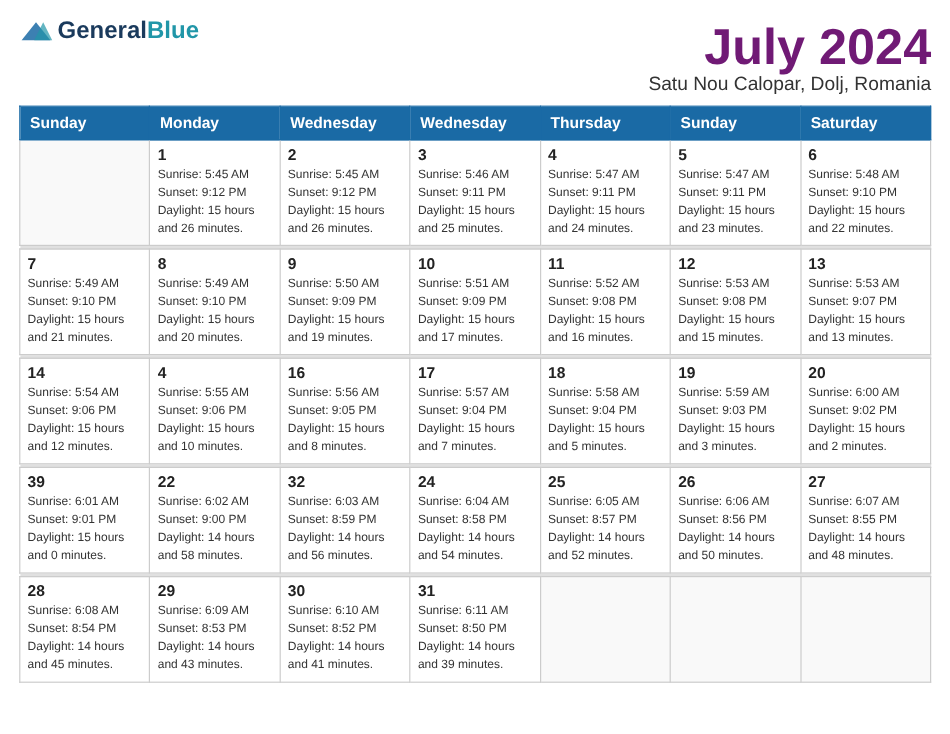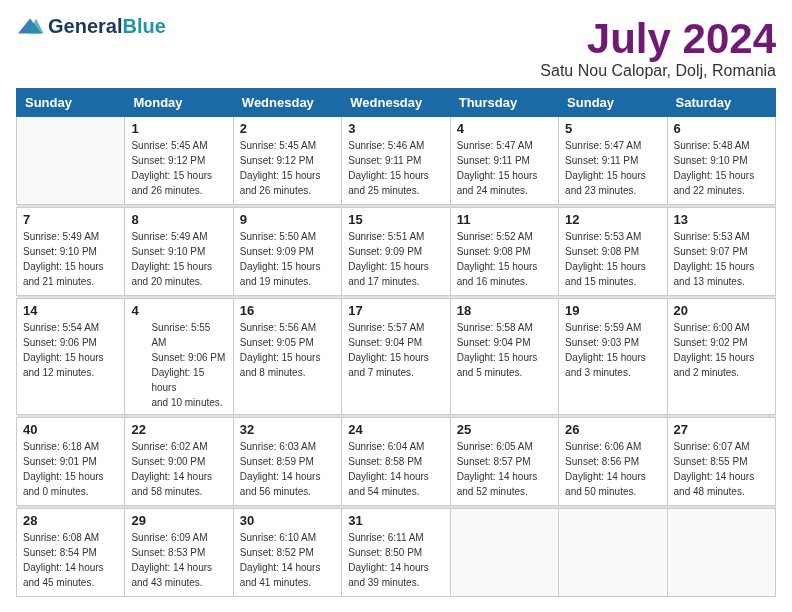--- a/index.html
+++ b/index.html
@@ -184,21 +184,21 @@
 and 20 minutes.</div>
         </td>
         <td>
           <span class="day-number">9</span>
           <div class="day-info" style="white-space: pre-line;">Sunrise: 5:50 AM
 Sunset: 9:09 PM
 Daylight: 15 hours
 and 19 minutes.</div>
         </td>
         <td>
-          <span class="day-number">15</span>
+          <span class="day-number">10</span>
           <div class="day-info" style="white-space: pre-line;">Sunrise: 5:51 AM
 Sunset: 9:09 PM
 Daylight: 15 hours
 and 17 minutes.</div>
         </td>
         <td>
           <span class="day-number">11</span>
           <div class="day-info" style="white-space: pre-line;">Sunrise: 5:52 AM
 Sunset: 9:08 PM
 Daylight: 15 hours
@@ -225,21 +225,21 @@
       <tr>
         <td>
           <span class="day-number">14</span>
           <div class="day-info" style="white-space: pre-line;">Sunrise: 5:54 AM
 Sunset: 9:06 PM
 Daylight: 15 hours
 and 12 minutes.</div>
         </td>
         <td>
           <span class="day-number">4</span>
-          <div class="day-info" style="white-space: pre-line; margin-left: 20px;">Sunrise: 5:55 AM
+          <div class="day-info" style="white-space: pre-line;">Sunrise: 5:55 AM
 Sunset: 9:06 PM
 Daylight: 15 hours
 and 10 minutes.</div>
         </td>
         <td>
           <span class="day-number">16</span>
           <div class="day-info" style="white-space: pre-line;">Sunrise: 5:56 AM
 Sunset: 9:05 PM
 Daylight: 15 hours
 and 8 minutes.</div>
@@ -271,22 +271,22 @@
 Sunset: 9:02 PM
 Daylight: 15 hours
 and 2 minutes.</div>
         </td>
       </tr>
       <tr>
         <td colspan="7" style="height: 3px; background-color: rgb(224, 224, 224); padding: 0px; border: none;"></td>
       </tr>
       <tr>
         <td>
-          <span class="day-number">40</span>
-          <div class="day-info" style="white-space: pre-line;">Sunrise: 6:18 AM
+          <span class="day-number">39</span>
+          <div class="day-info" style="white-space: pre-line;">Sunrise: 6:01 AM
 Sunset: 9:01 PM
 Daylight: 15 hours
 and 0 minutes.</div>
         </td>
         <td>
           <span class="day-number">22</span>
           <div class="day-info" style="white-space: pre-line;">Sunrise: 6:02 AM
 Sunset: 9:00 PM
 Daylight: 14 hours
 and 58 minutes.</div>

